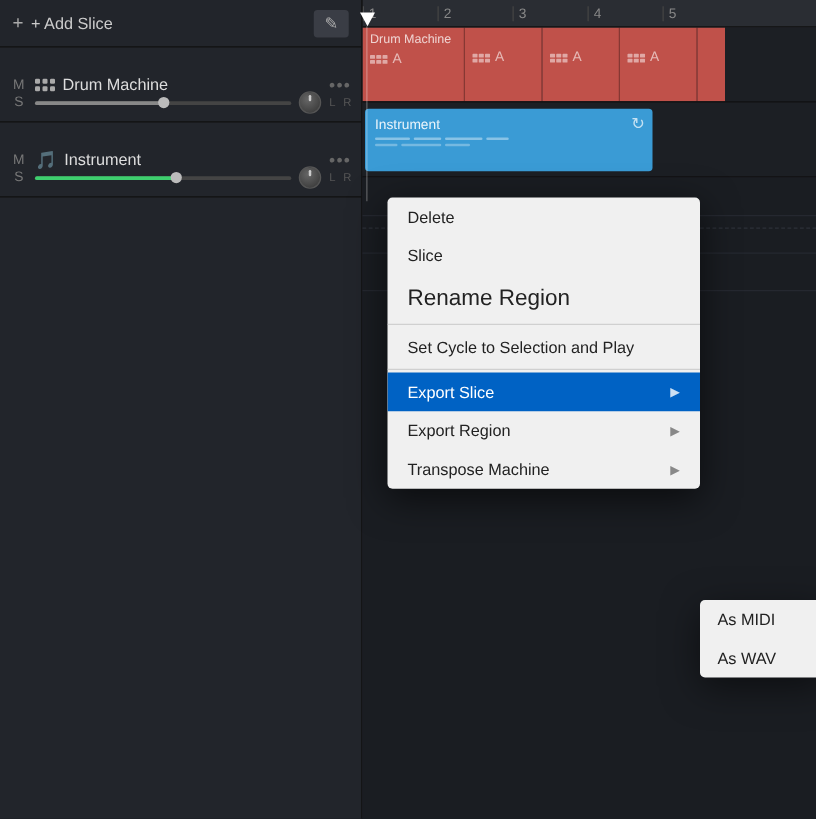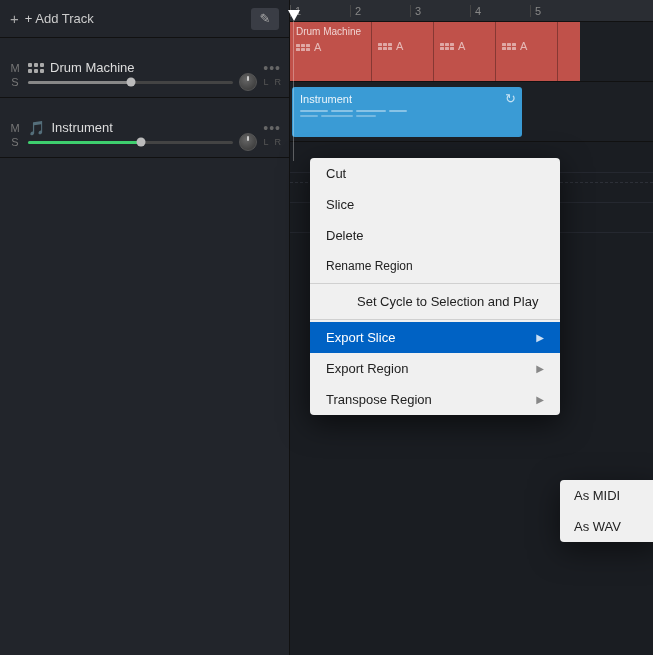--- a/index.html
+++ b/index.html
@@ -36,21 +36,21 @@
 </div>
 
 <div style="position:absolute;top:10px;left:288px;width:0;height:0;border-left:6px solid transparent;border-right:6px solid transparent;border-top:11px solid #fff;z-index:20;"></div>
 <div style="position:absolute;top:21px;left:293px;width:1px;height:140px;background:rgba(255,255,255,0.3);z-index:20;"></div>
 
 <div style="position:absolute;top:0;left:0;width:290px;bottom:0;background:#22252b;border-right:1px solid #111;">
 
   <div style="display:flex;align-items:center;justify-content:space-between;height:38px;padding:0 10px;border-bottom:1px solid #111;">
     <div style="display:flex;align-items:center;gap:6px;cursor:pointer;">
       <span style="font-size:15px;color:#aaa;">+</span>
-      <span style="color:#ccc;font-size:13px;">+ Add Track</span>
+      <span style="color:#ccc;font-size:13px;">+ Add Slice</span>
     </div>
     <div style="width:28px;height:22px;background:#3a3d45;border-radius:3px;display:flex;align-items:center;justify-content:center;cursor:pointer;">
       <span style="font-size:13px;color:#aaa;">✎</span>
     </div>
   </div>
 
   <div style="height:60px;border-bottom:1px solid #111;padding:0 8px;display:flex;align-items:center;gap:6px;position:relative;">
     <span style="font-size:11px;color:#777;width:14px;text-align:center;cursor:pointer;">M</span>
     <div style="display:grid;grid-template-columns:repeat(3,4px);grid-template-rows:repeat(2,4px);gap:2px;flex-shrink:0;">
       <span style="width:4px;height:4px;background:#aaa;border-radius:1px;display:block;"></span>
@@ -183,50 +183,47 @@
     <div style="position:absolute;left:0;right:0;top:90px;height:1px;background:#252830;"></div>
 
     <div style="position:absolute;left:0;right:0;top:40px;border-top:1px dashed #2d3038;"></div>
   </div>
 
 </div>
 
 <div style="position:absolute;top:158px;left:310px;width:250px;background:#f0f0f0;border-radius:4px;box-shadow:0 8px 30px rgba(0,0,0,0.6);z-index:100;overflow:hidden;">
 
   <div style="padding:8px 16px;color:#222;cursor:pointer;display:flex;align-items:center;justify-content:space-between;font-size:13px;">
-    <span>Cut</span>
+    <span>Delete</span>
   </div>
   <div style="padding:8px 16px;color:#222;cursor:pointer;display:flex;align-items:center;justify-content:space-between;font-size:13px;">
     <span>Slice</span>
   </div>
-  <div style="padding:8px 16px;color:#222;cursor:pointer;display:flex;align-items:center;justify-content:space-between;font-size:13px;">
-    <span>Delete</span>
-  </div>
-  <div style="padding:8px 16px;color:#222;cursor:pointer;display:flex;align-items:center;justify-content:space-between;font-size:12px;">
+  <div style="padding:8px 16px;color:#222;cursor:pointer;display:flex;align-items:center;justify-content:space-between;font-size:18px;">
     <span>Rename Region</span>
   </div>
 
   <div style="height:1px;background:#d0d0d0;margin:2px 0;"></div>
 
-  <div style="padding:8px 16px;color:#222;cursor:pointer;display:flex;align-items:center;justify-content:space-between;font-size:13px;margin-left:31px;">
+  <div style="padding:8px 16px;color:#222;cursor:pointer;display:flex;align-items:center;justify-content:space-between;font-size:13px;">
     <span>Set Cycle to Selection and Play</span>
   </div>
 
   <div style="height:1px;background:#d0d0d0;margin:2px 0;"></div>
 
   <div style="padding:8px 16px;background:#0062c4;color:#fff;cursor:pointer;display:flex;align-items:center;justify-content:space-between;font-size:13px;">
     <span>Export Slice</span>
     <span style="font-size:10px;color:rgba(255,255,255,0.8);">▶</span>
   </div>
   <div style="padding:8px 16px;color:#222;cursor:pointer;display:flex;align-items:center;justify-content:space-between;font-size:13px;">
     <span>Export Region</span>
     <span style="font-size:10px;color:#888;">▶</span>
   </div>
   <div style="padding:8px 16px;color:#222;cursor:pointer;display:flex;align-items:center;justify-content:space-between;font-size:13px;">
-    <span>Transpose Region</span>
+    <span>Transpose Machine</span>
     <span style="font-size:10px;color:#888;">▶</span>
   </div>
 
 </div>
 
 <div style="position:absolute;top:480px;left:560px;width:100px;background:#f0f0f0;border-radius:4px;box-shadow:0 8px 30px rgba(0,0,0,0.5);z-index:101;overflow:hidden;">
   <div style="padding:8px 14px;color:#222;cursor:pointer;font-size:13px;">
     <span>As MIDI</span>
   </div>
   <div style="padding:8px 14px;color:#222;cursor:pointer;font-size:13px;">

